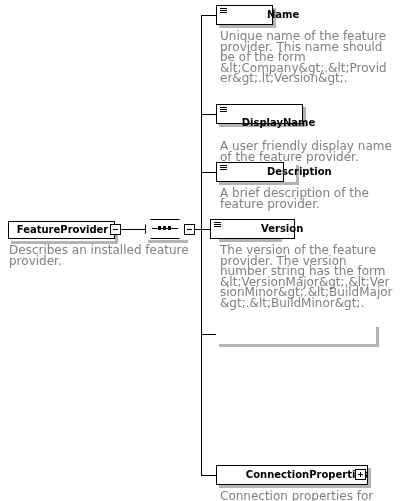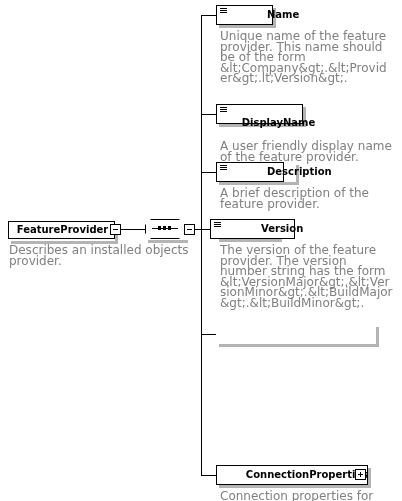--- a/index.html
+++ b/index.html
@@ -195,21 +195,21 @@
     <line x1="201" y1="334" x2="216" y2="334" stroke="#000000" stroke-width="1" shape-rendering="crispEdges"></line>
     <line x1="201" y1="475" x2="216" y2="475" stroke="#000000" stroke-width="1" shape-rendering="crispEdges"></line>
   </svg>
 
   <div class="shadow" style="left:11px; top:241px; width:107px; height:3px;"></div>
   <div class="shadow" style="left:115px; top:224px; width:3px; height:20px;"></div>
   <div class="node root" style="left:8px; top:221px; width:107px;padding-left:8px;">
     <span class="node-label">FeatureProvider</span>
   </div>
   <div class="toggle" style="left:110px; top:224px;"></div>
-  <div class="annot" style="left:9px; top:245px; width:180px;">Describes an installed objects
+  <div class="annot" style="left:9px; top:245px; width:180px;">Describes an installed feature
 provider.</div>
 
   <div class="shadow" style="left:148px; top:240px; width:40px; height:3px;"></div>
   <div class="sequence" style="left:145px; top:219px;">
     <div class="seq-oct"></div>
     <div class="seq-inner"></div>
     <div class="seq-dots">
       <b></b>
         <b></b>
         <b></b>

